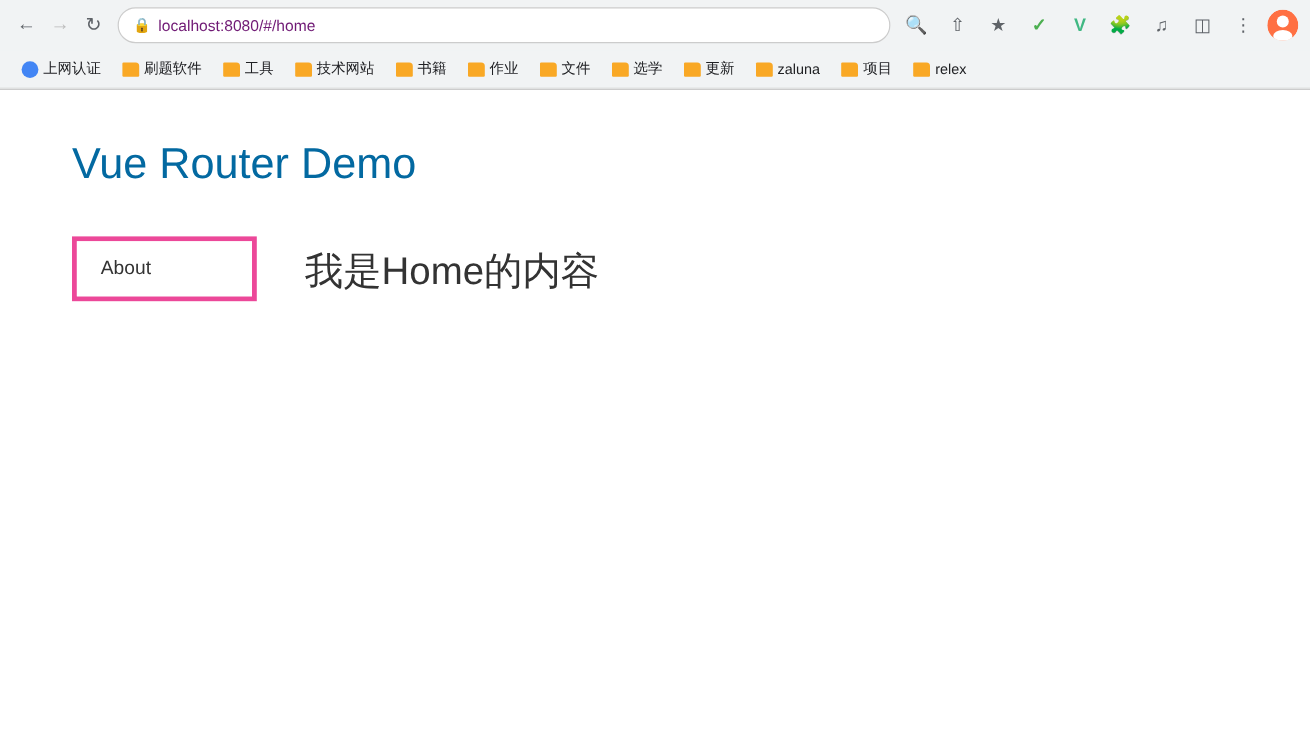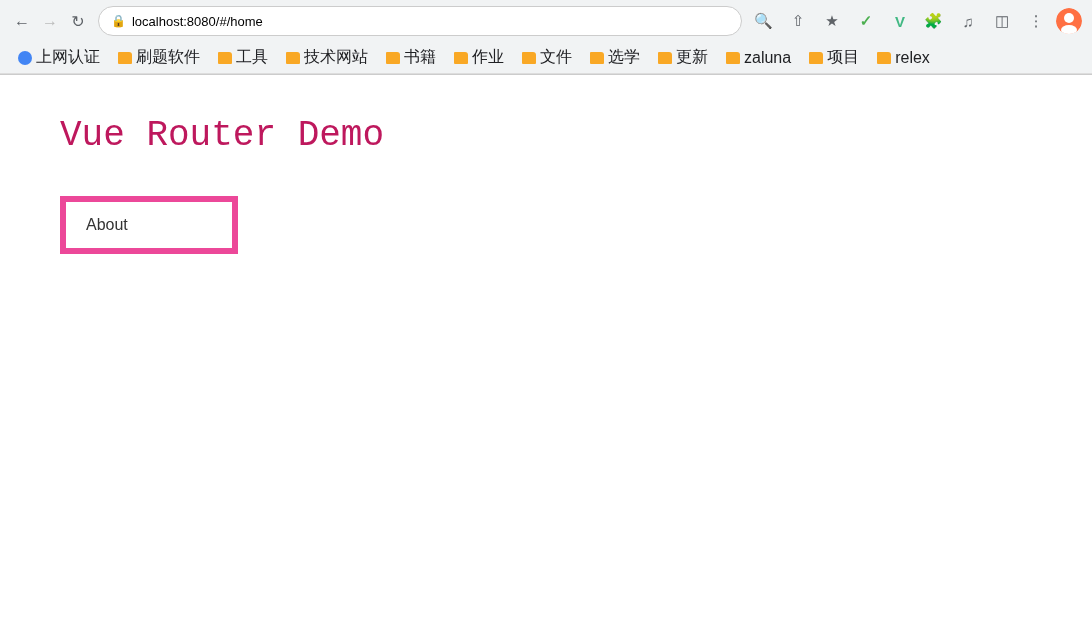--- a/index.html
+++ b/index.html
@@ -56,21 +56,21 @@
     .address-bar .lock-icon {
       color: #5f6368;
       font-size: 12px;
     }
 
     .address-input {
       flex: 1;
       border: none;
       outline: none;
       font-size: 13px;
-      color: #000000;
+      color: #701a75;
       background: transparent;
     }
 
     .toolbar-icons {
       display: flex;
       align-items: center;
       gap: 6px;
     }
 
     .toolbar-icon-btn {
@@ -99,49 +99,49 @@
       overflow: hidden;
     }
 
     .bookmark-item {
       display: flex;
       align-items: center;
       gap: 4px;
       padding: 3px 8px;
       border-radius: 4px;
       cursor: pointer;
-      font-size: 16px;
+      font-size: 12px;
       color: #202124;
       white-space: nowrap;
     }
 
     
     .page-content {
       padding: 40px 60px;
       background: #fff;
       min-height: calc(619px - 74px);
     }
 
     .page-title {
       font-size: 36px;
       font-weight: 400;
-      color: #be185d;
+      color: #0369a1;
       margin-bottom: 40px;
-      font-family: Liberation Mono, monospace;
+      font-family: Liberation Sans, sans-serif;
     }
 
     .nav-content-area {
       display: flex;
       align-items: flex-start;
       gap: 40px;
     }
 
     .nav-menu {
-      border: 6px solid #ec4899;
-      width: 178px;
+      border: 4px solid #ec4899;
+      width: 154px;
       overflow: hidden;
     }
 
     .nav-menu-item {
       padding: 14px 20px;
       cursor: pointer;
       font-size: 16px;
       color: #333;
       background: #fff;
       border: none;
@@ -276,14 +276,15 @@
 
 <div class="page-content">
   <h1 class="page-title">Vue Router Demo</h1>
 
   <div class="nav-content-area">
 
     <nav class="nav-menu">
       <button class="nav-menu-item">About</button>
     </nav>
 
+    <div class="route-content">我是Home的内容</div>
   </div>
 </div>
 
 </body></html>

